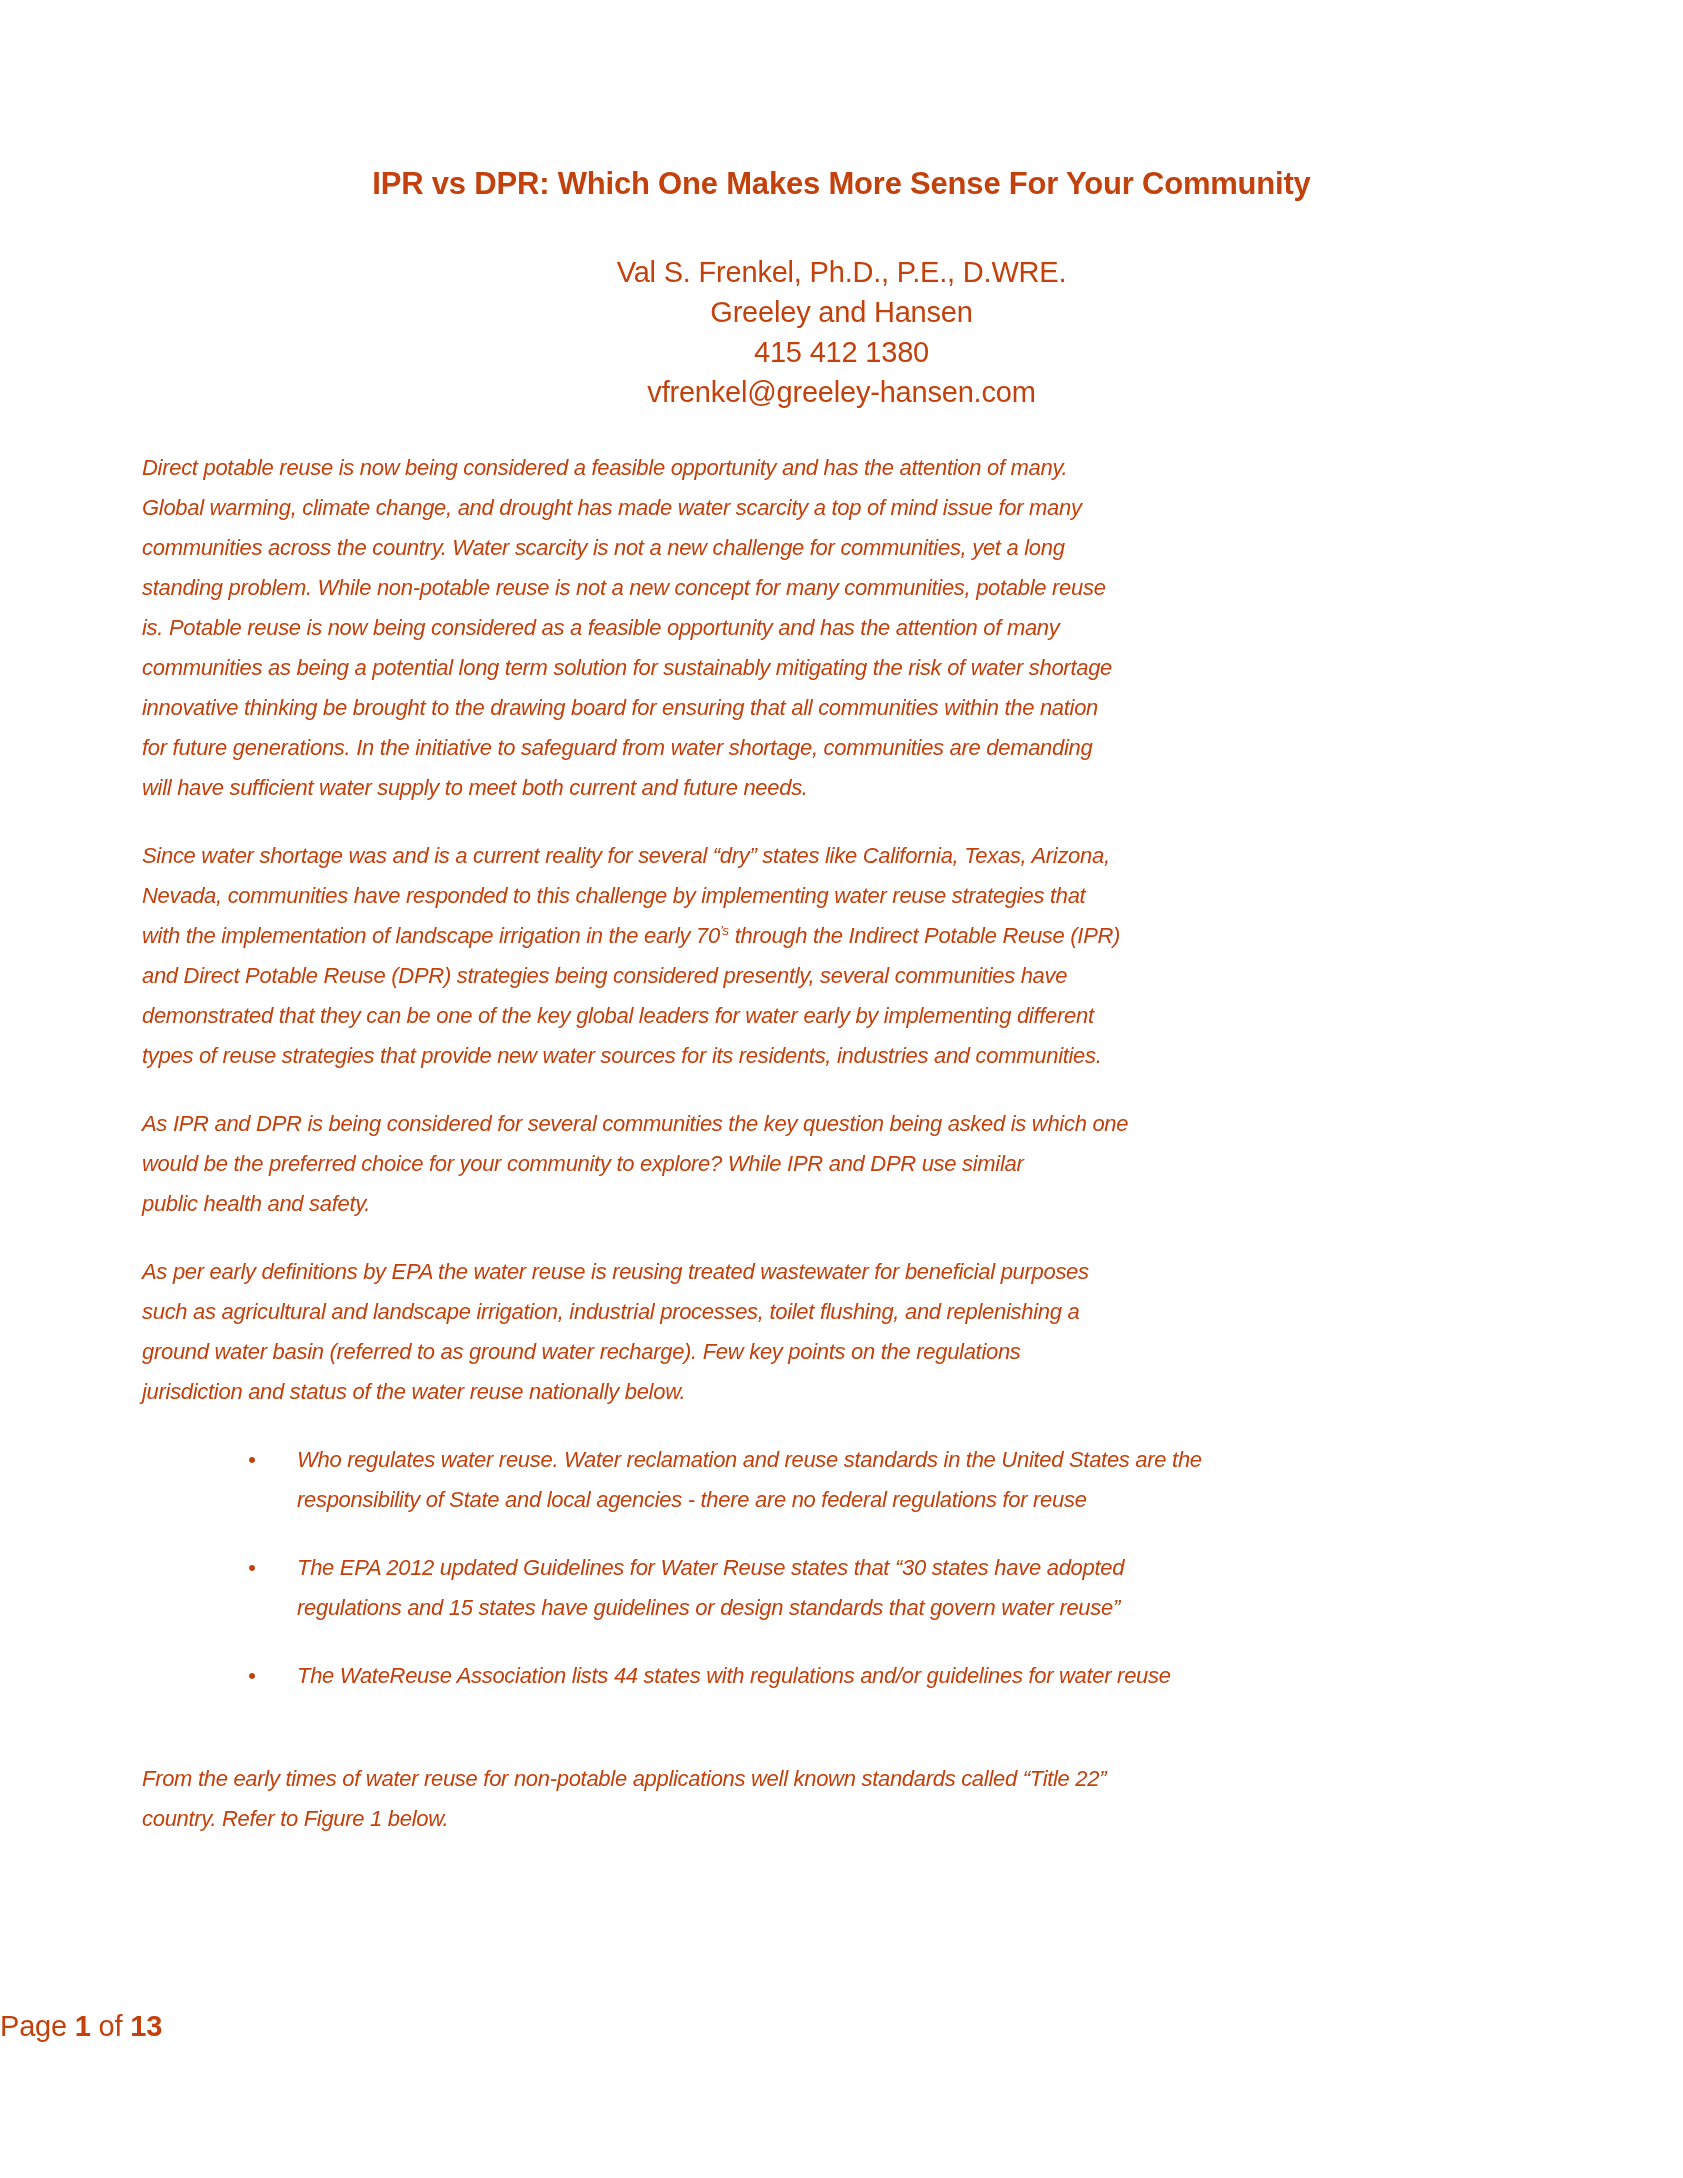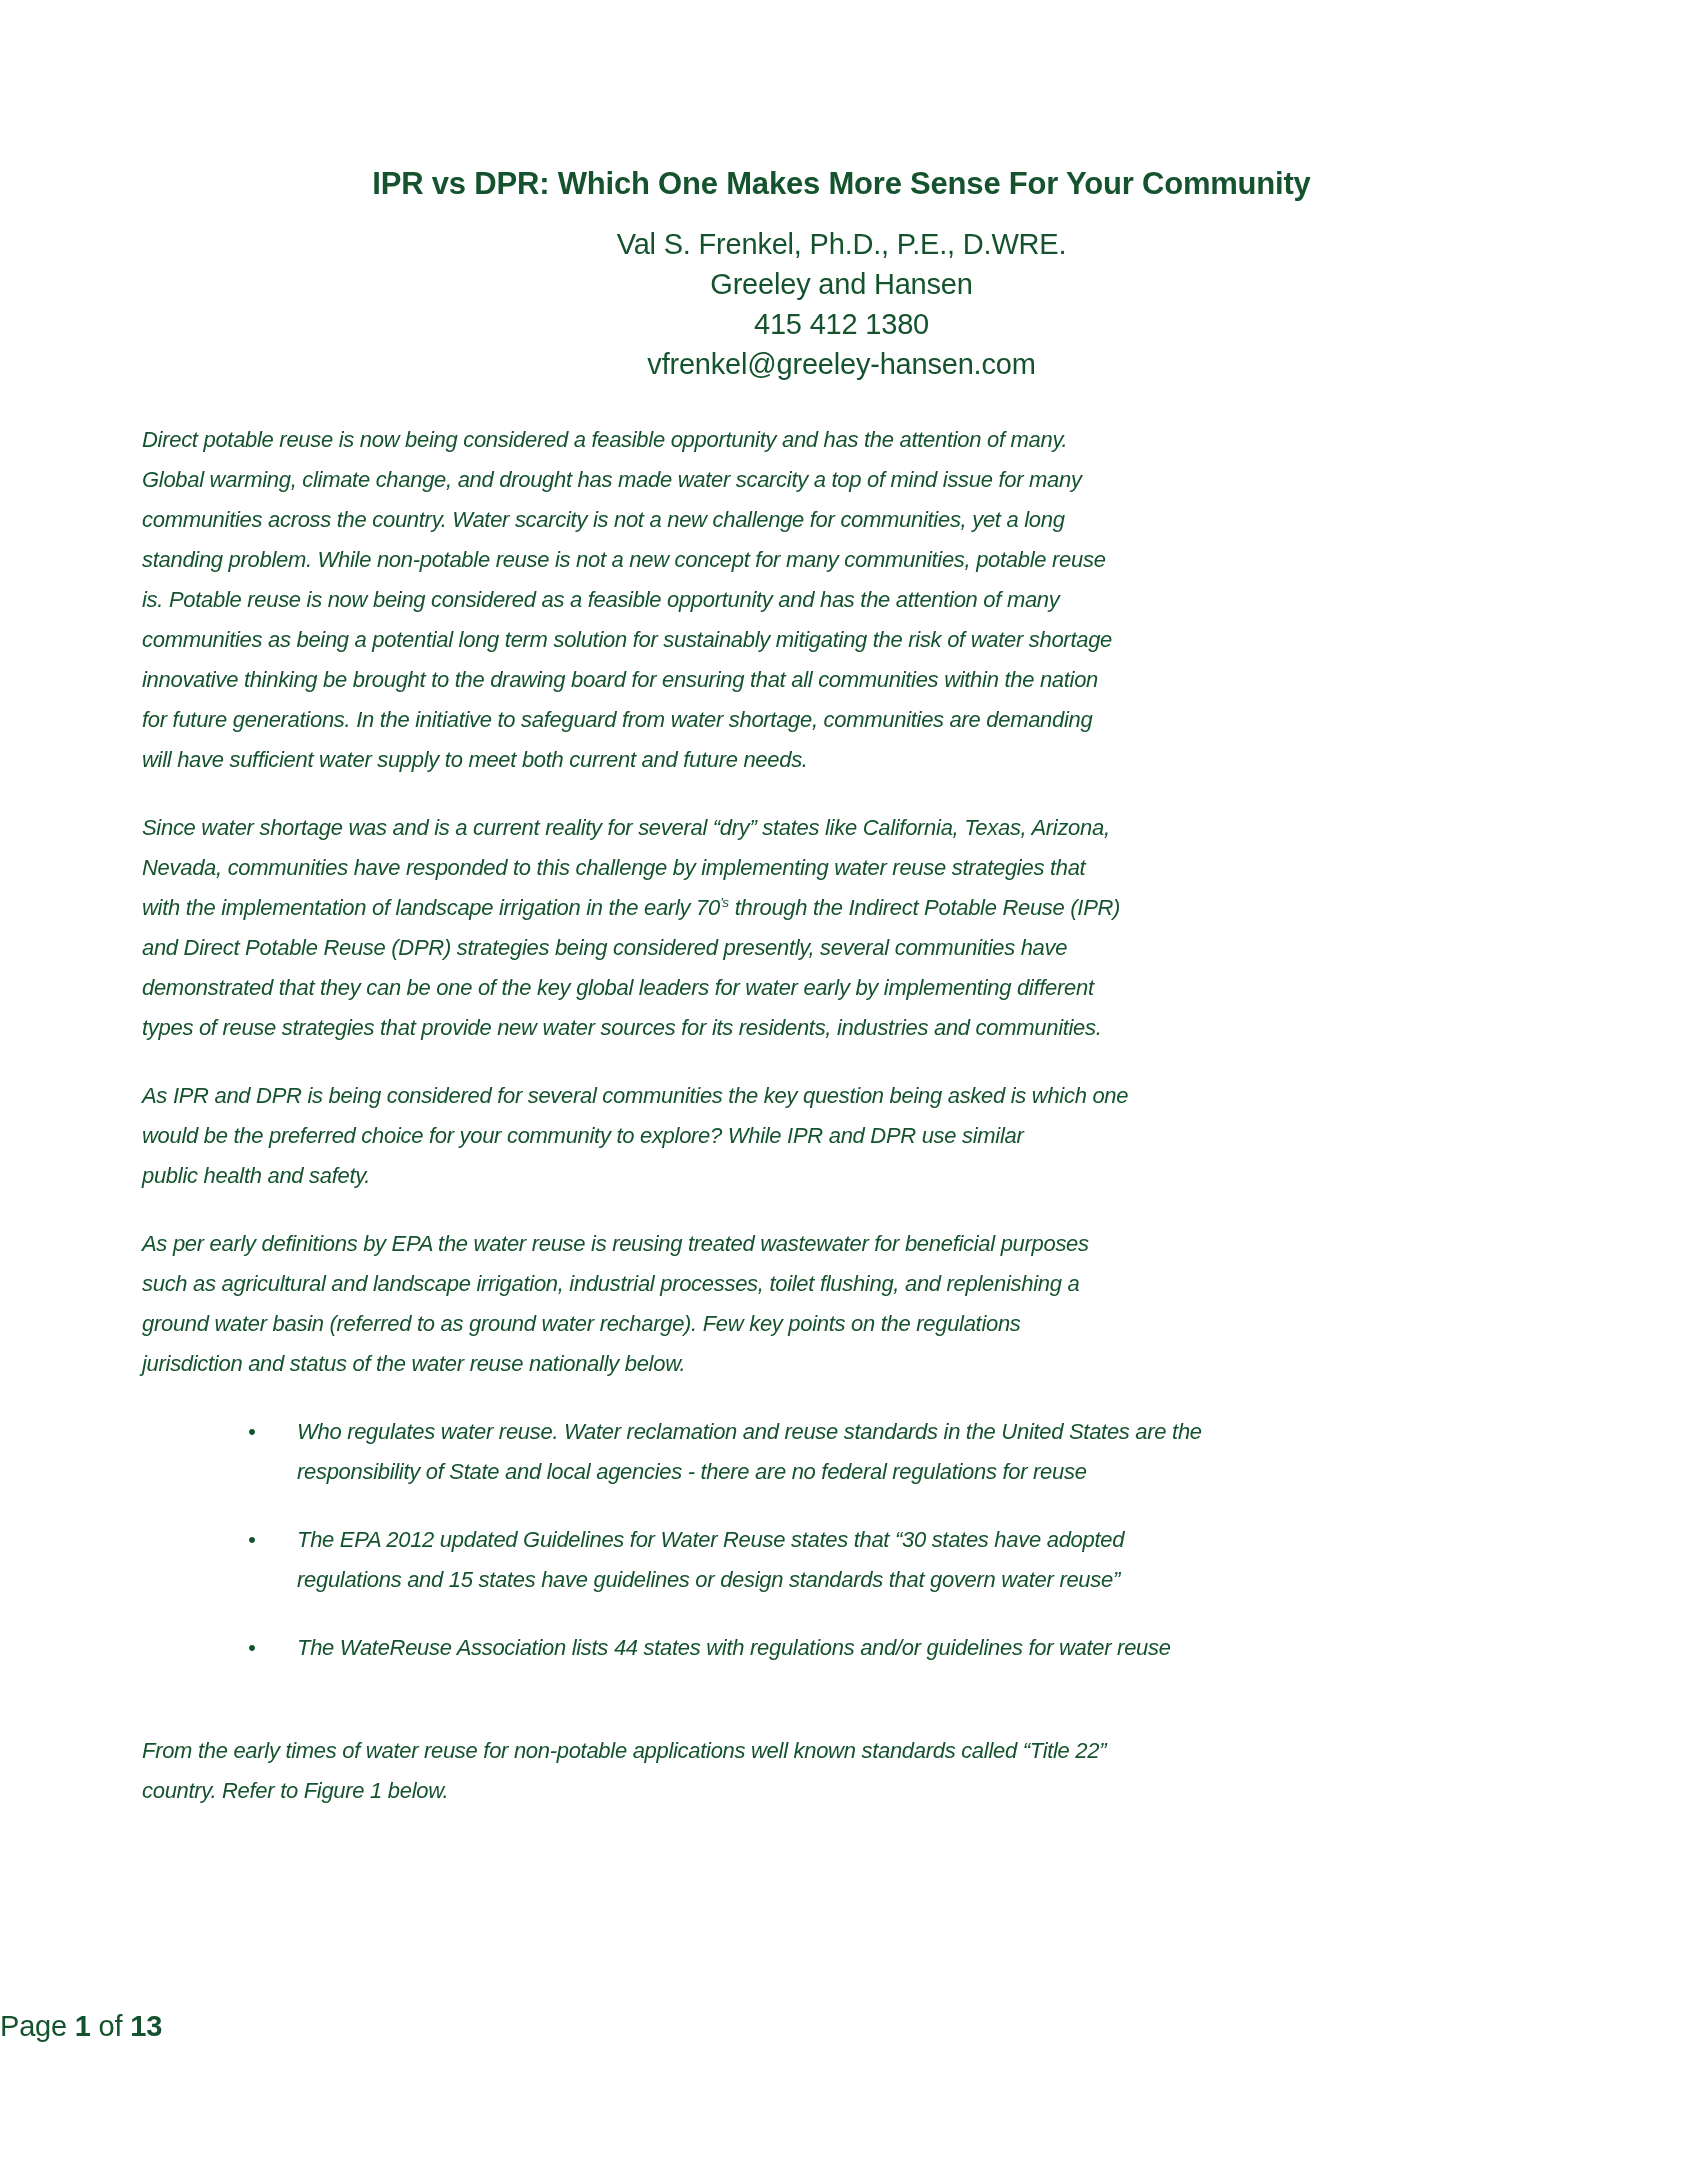--- a/index.html
+++ b/index.html
@@ -1,26 +1,26 @@
 <!DOCTYPE html>
 <html><head>
 <meta charset="utf-8">
 <style>
   html, body { margin:0; padding:0; background:#ffffff; }
   .page {
     width:1683px; height:2178px; position:relative; box-sizing:border-box;
-    padding:164px 142px 0 142px; background:#ffffff; color:#14532d;
+    padding:164px 142px 0 142px; background:#ffffff; color:#c2410c;
     font-family:"Liberation Sans", sans-serif; overflow:hidden;
   }
   .title {
     font-size:31px; font-weight:700; text-align:center; line-height:40px;
     letter-spacing:-0.2px; margin:0;
   }
   .authors {
-    margin-top:20px; text-align:center; font-size:29px; line-height:39px;
+    margin-top:48px; text-align:center; font-size:29px; line-height:39px;
     letter-spacing:-0.2px;
   }
   .content { margin-top:36px; font-size:22px; letter-spacing:-0.3px;font-style:italic; }
   .para { margin:0 0 28px 0; }
   .line { height:40px; line-height:40px; white-space:pre; }
   .line sup { font-size:0.62em; line-height:0; }
   .bullet { position:relative; padding-left:155px; margin:0 0 28px 0; }
   .bullet-marker {
     position:absolute; left:106px; top:0; height:40px; line-height:40px;
   }

